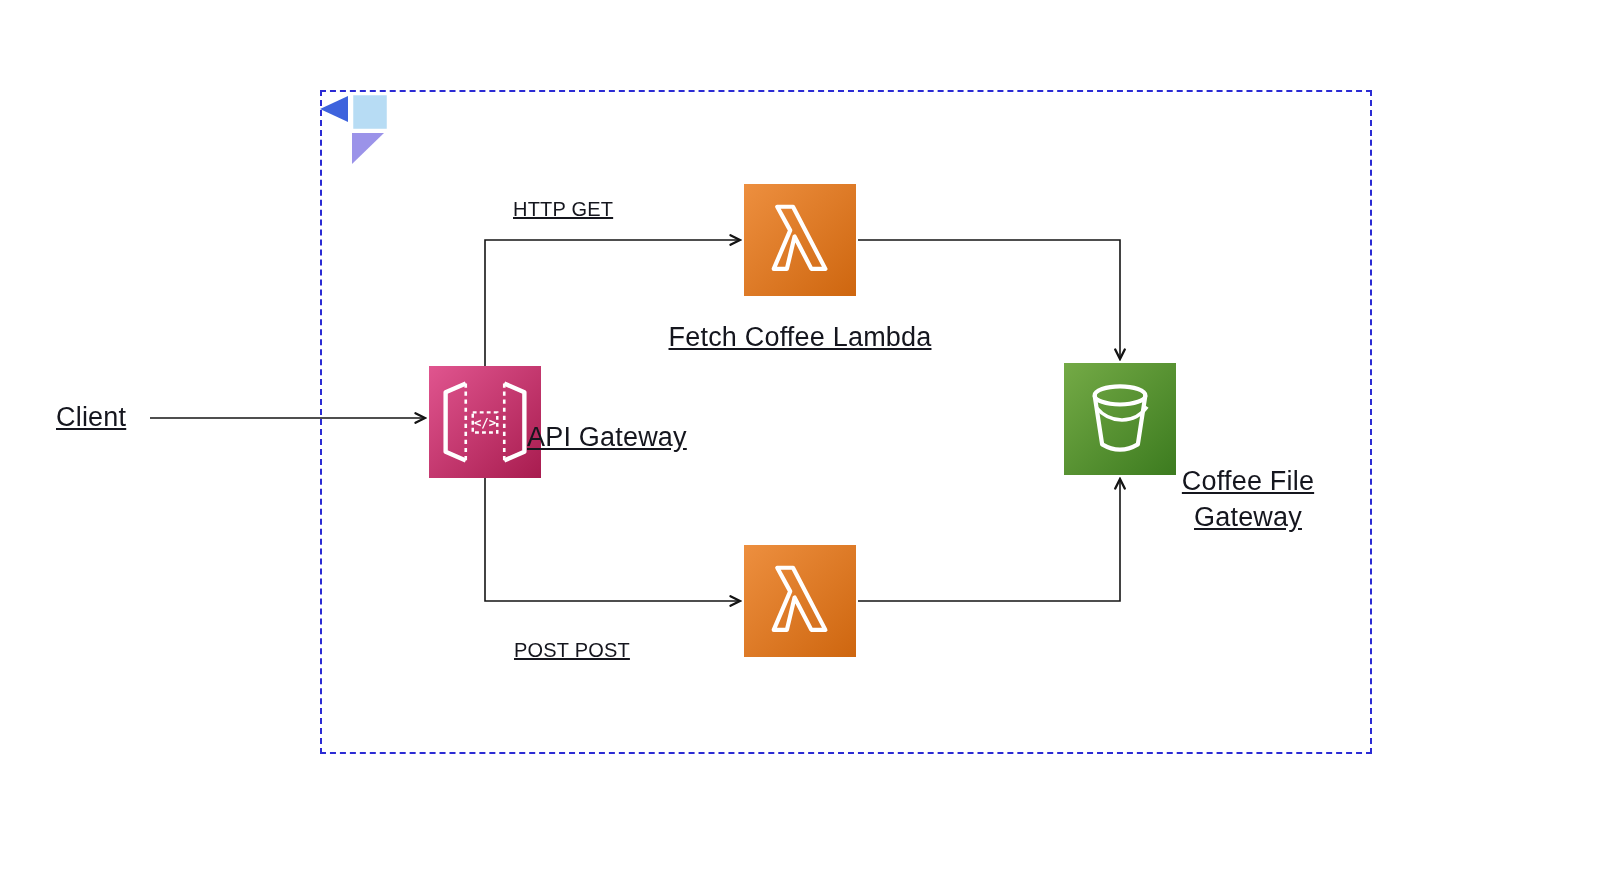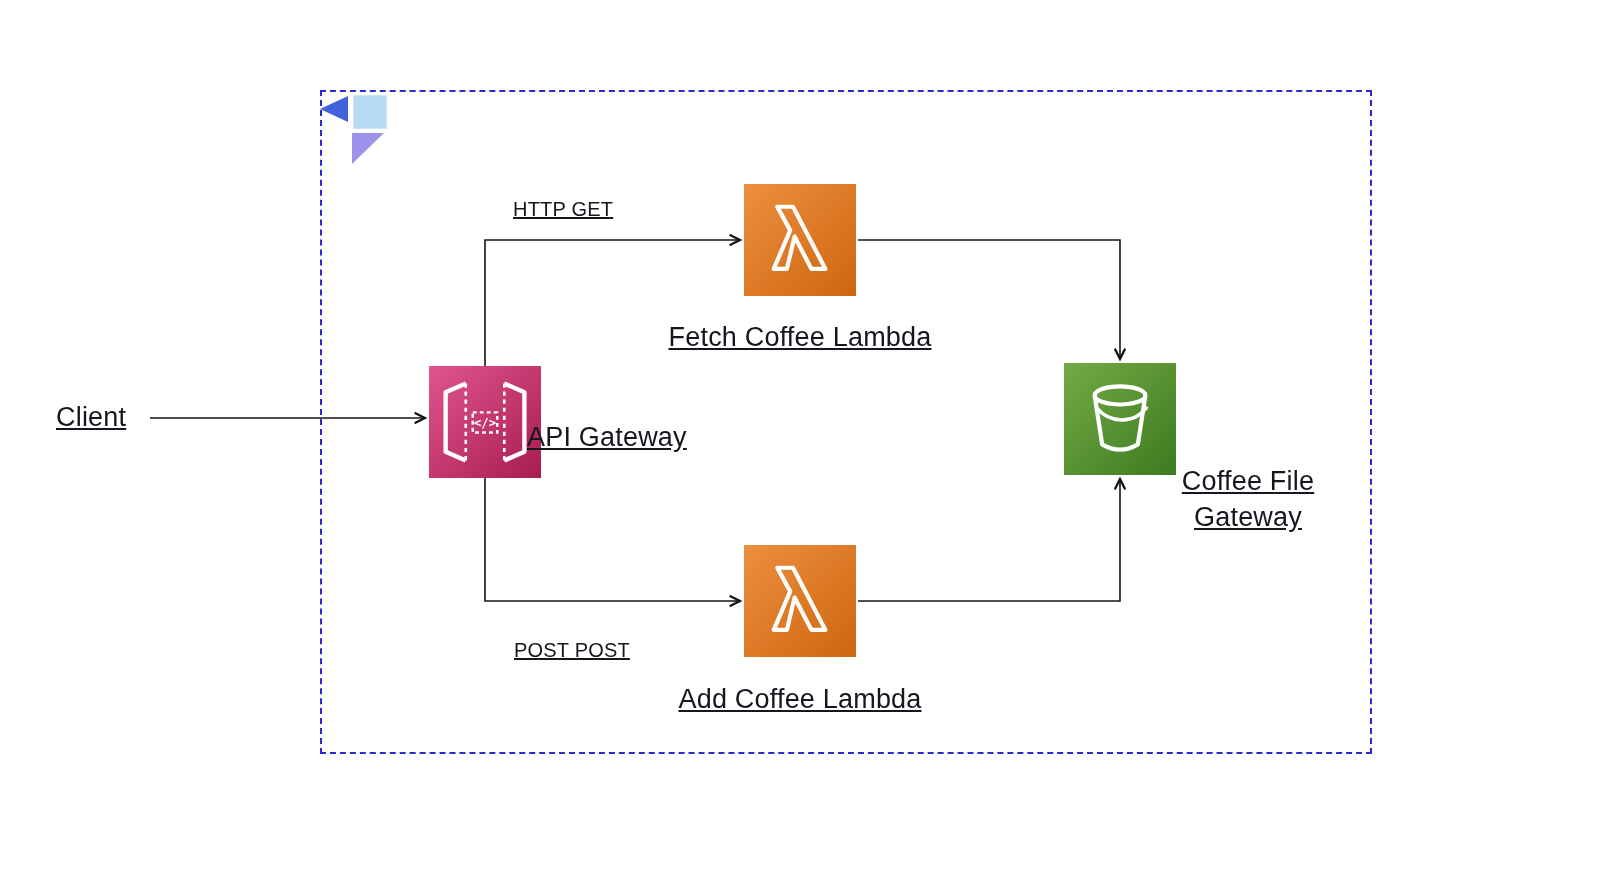--- a/index.html
+++ b/index.html
@@ -75,21 +75,20 @@
       <path d="M19 13 L28 13 L46.5 48.5 L38.5 48.5 L28.9 30 L24.5 48.5 L17 48.5 L26.4 26.5 Z" fill="none" stroke="#ffffff" stroke-width="2.4" stroke-linejoin="round"></path>
     </svg>
   </div>
   <div class="lbl fetch-label">Fetch Coffee Lambda</div>
 
   <div class="node-icon lambda-bg lambda-add">
     <svg width="112" height="112" viewBox="0 0 64 64">
       <path d="M19 13 L28 13 L46.5 48.5 L38.5 48.5 L28.9 30 L24.5 48.5 L17 48.5 L26.4 26.5 Z" fill="none" stroke="#ffffff" stroke-width="2.4" stroke-linejoin="round"></path>
     </svg>
   </div>
-  <div class="lbl add-label">Add Coffee Lambda</div>
 
   <div class="node-icon s3">
     <svg width="112" height="112" viewBox="0 0 64 64">
       <ellipse cx="32" cy="18.5" rx="14.5" ry="5.2" fill="none" stroke="#ffffff" stroke-width="2.4"></ellipse>
       <path d="M17.5 18.5 L21.8 46.5 Q32 52.5 42.2 46.5 L46.5 18.5" fill="none" stroke="#ffffff" stroke-width="2.4" stroke-linejoin="round"></path>
       <path d="M18.5 25.5 C26 34.5 40 35.5 47.5 25" fill="none" stroke="#ffffff" stroke-width="2"></path>
     </svg>
   </div>
   <div class="lbl bucket-label">Coffee File Gateway</div>
 

